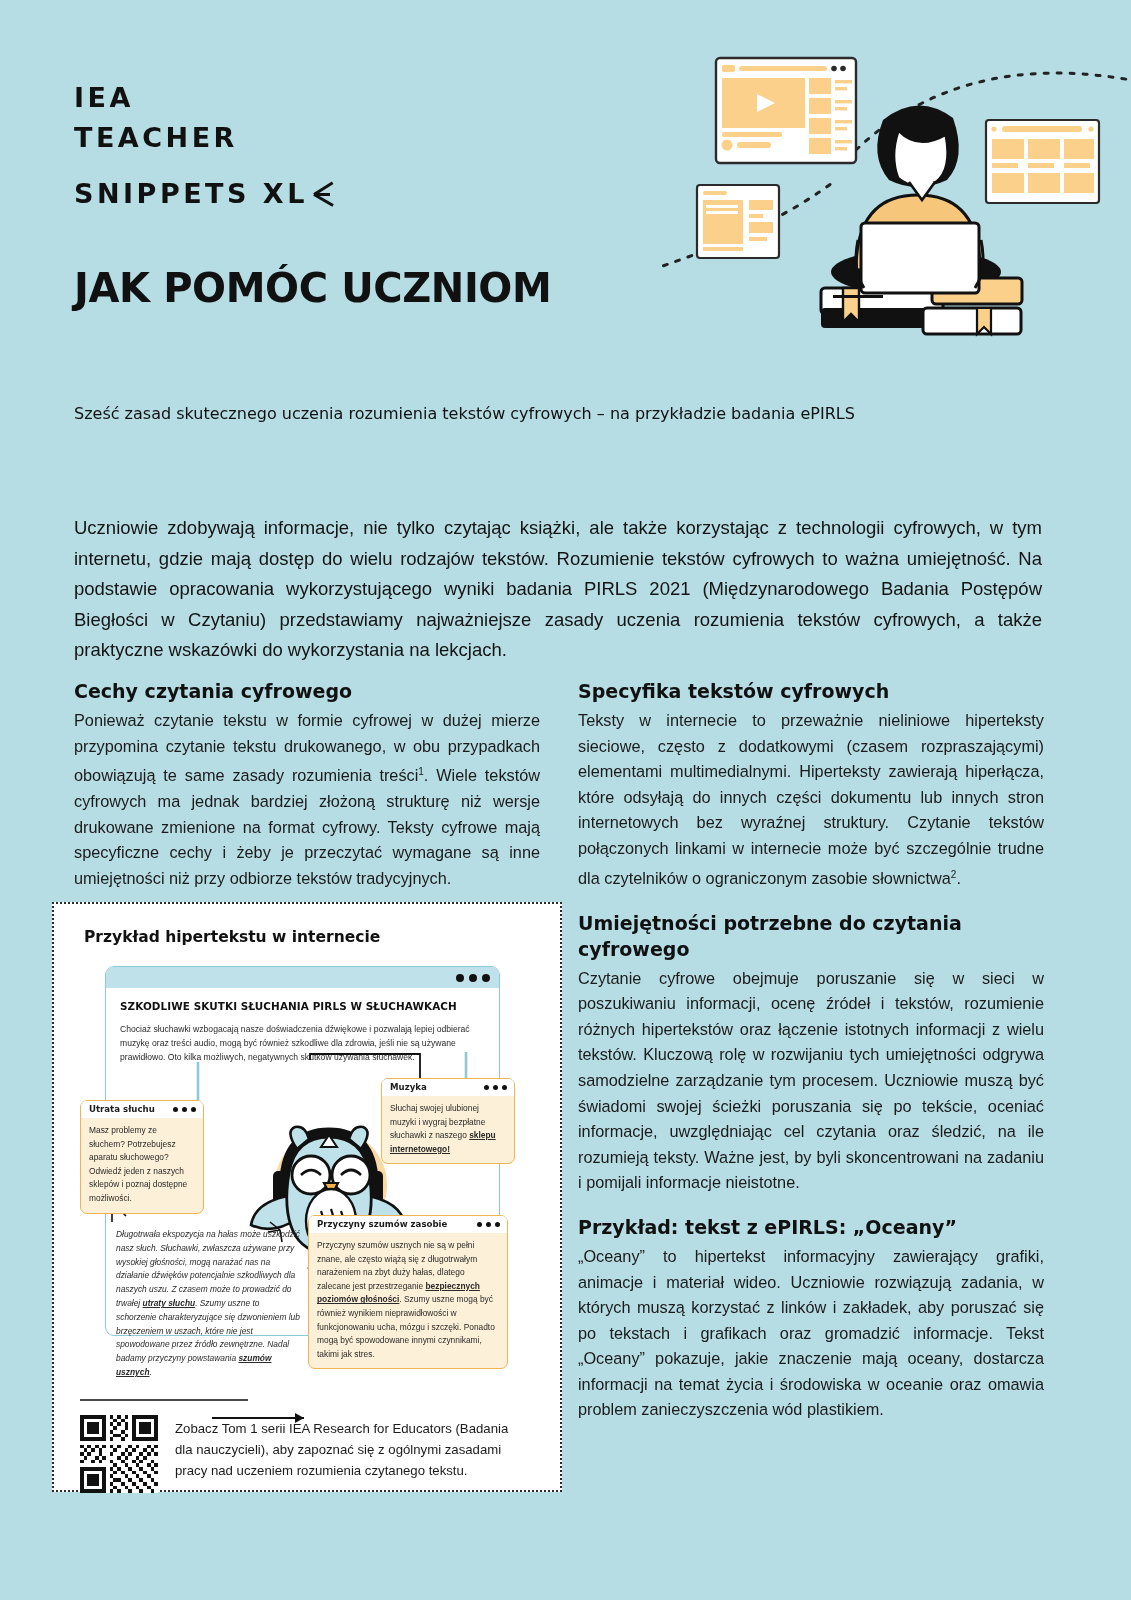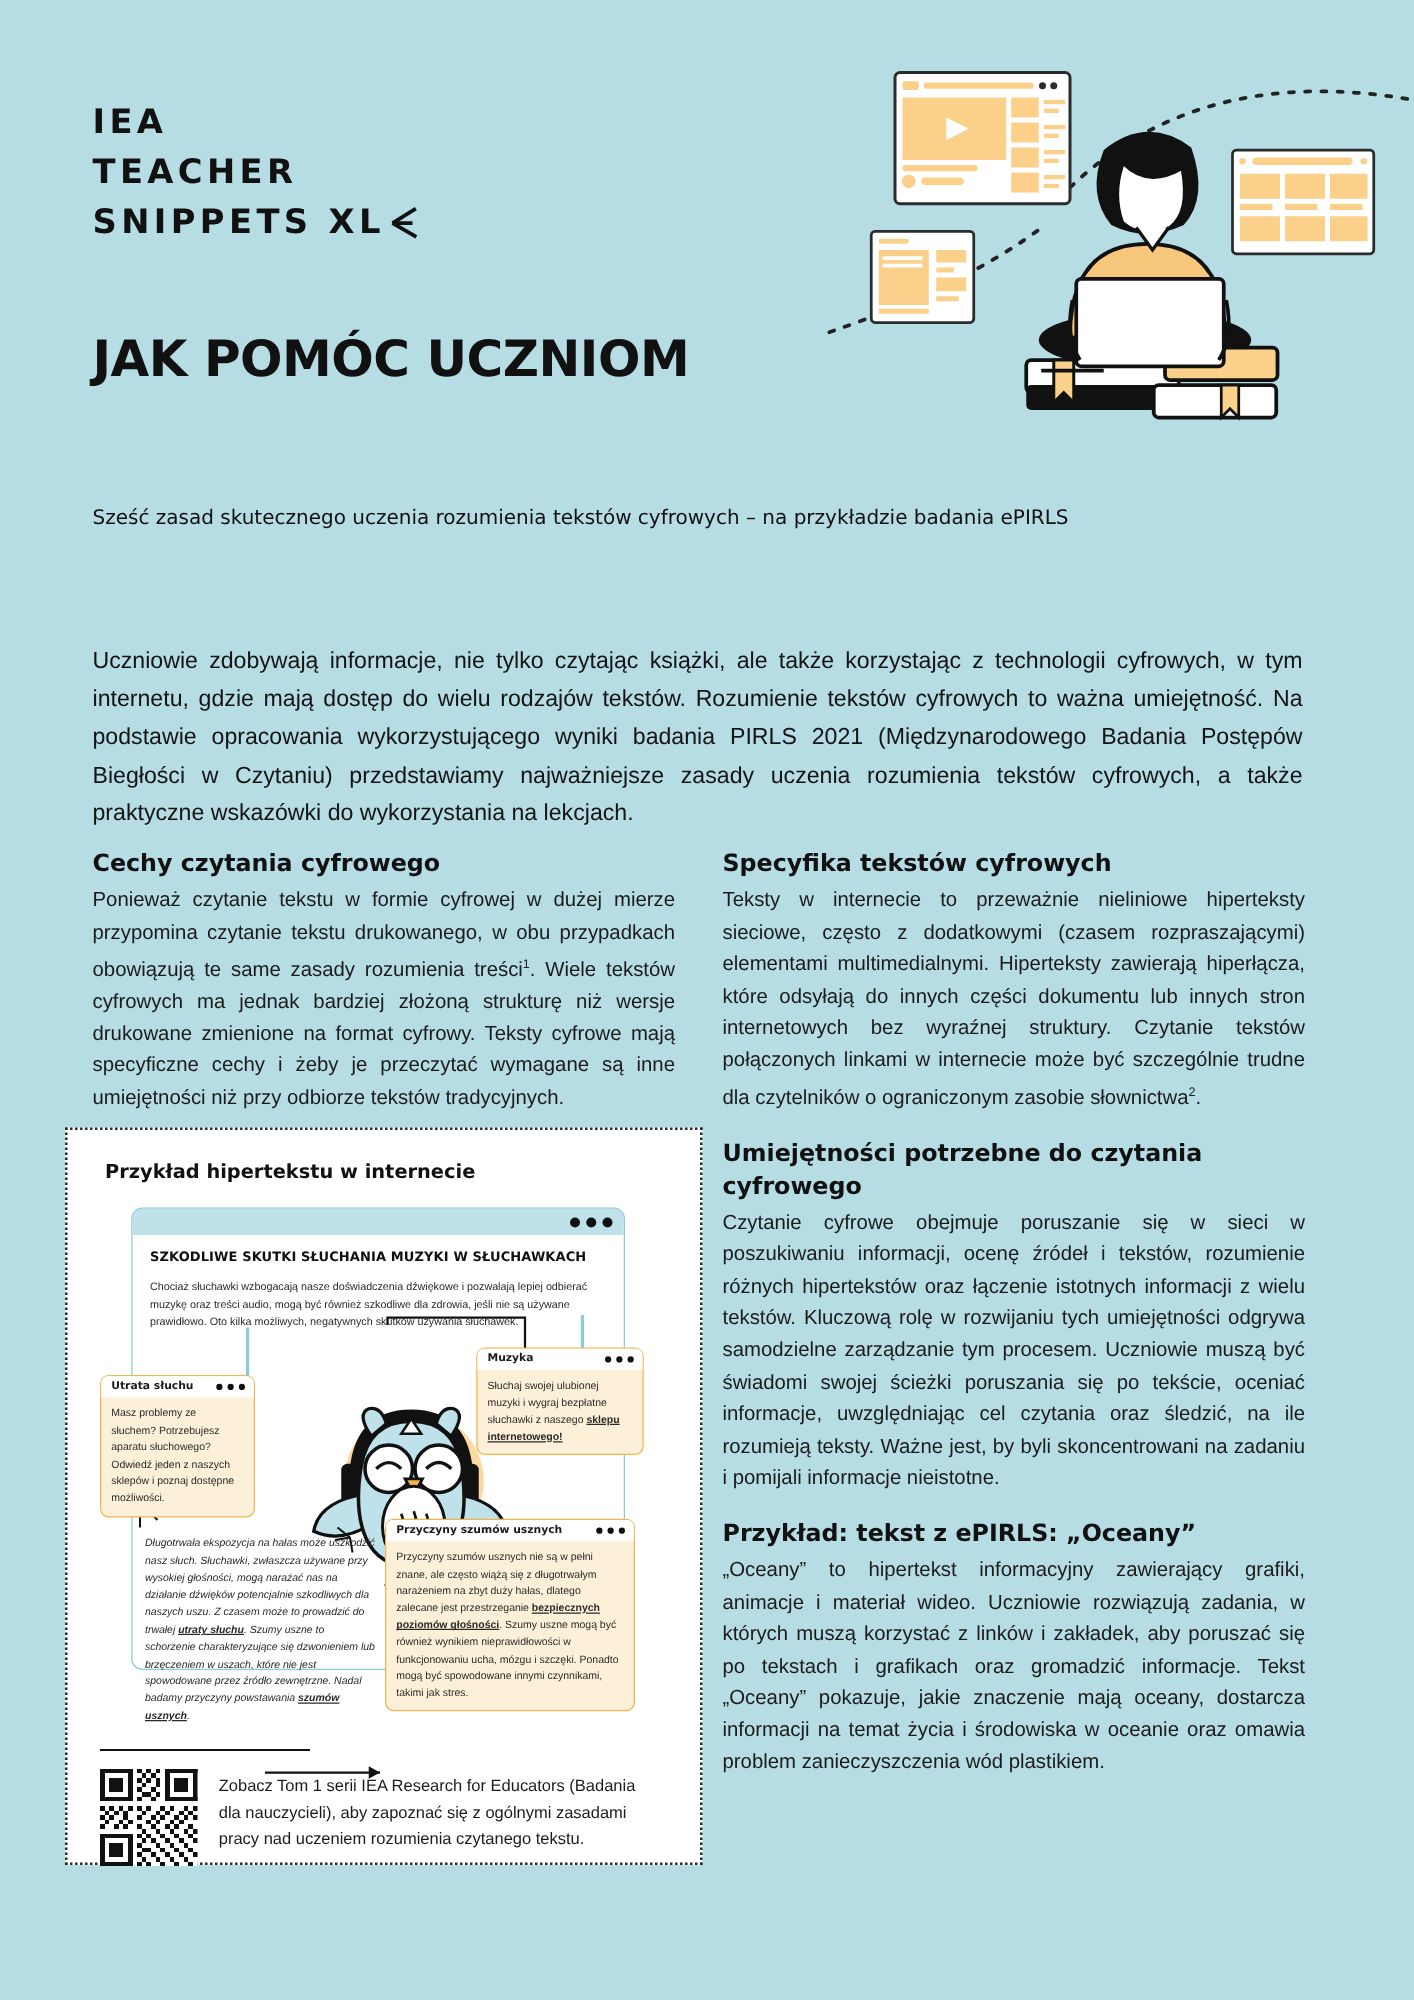--- a/index.html
+++ b/index.html
@@ -16,21 +16,21 @@
   
   .logo{position:absolute;left:74px;top:78px;width:300px;}
   .logo-line{
     font-family:"DejaVu Sans", sans-serif;
     font-weight:700;
     font-size:27px;
     letter-spacing:3.5px;
     line-height:40px;
     color:#111;
   }
-  .logo-row{display:flex;align-items:center;gap:4px;}
+  .logo-row{display:flex;align-items:center;gap:4px;margin-top:16px;}
   .logo-rays{display:inline-block;position:relative;width:26px;height:26px;}
   .logo-rays i{position:absolute;left:2px;top:12px;display:block;width:22px;height:3px;background:#111;transform-origin:0 50%;}
   .logo-rays i:nth-child(1){transform:rotate(-32deg);}
   .logo-rays i:nth-child(2){transform:rotate(0deg);width:16px;}
   .logo-rays i:nth-child(3){transform:rotate(30deg);}
 
   
   .hero{position:absolute;right:0;top:40px;width:470px;height:330px;}
 
   
@@ -266,21 +266,21 @@
   <div class="panel">
     <div class="panel-title">Przykład hipertekstu w internecie</div>
 
     <div class="browser">
       <div class="browser-bar">
         <span class="dot"></span>
         <span class="dot"></span>
         <span class="dot"></span>
       </div>
       <div class="browser-body">
-        <p class="bh">SZKODLIWE SKUTKI SŁUCHANIA MUZYKI W SŁUCHAWKACH</p>
+        <p class="bh">SZKODLIWE SKUTKI SŁUCHANIA PIRLS W SŁUCHAWKACH</p>
         <p class="bp">Chociaż słuchawki wzbogacają nasze doświadczenia dźwiękowe i pozwalają lepiej odbierać muzykę oraz treści audio, mogą być również szkodliwe dla zdrowia, jeśli nie są używane prawidłowo. Oto kilka możliwych, negatywnych skutków używania słuchawek.</p>
 
         <svg class="owl-wrap" viewBox="0 0 175 165">
           <circle cx="90" cy="72" r="56" fill="#fbd9a0"></circle>
 
           <path d="M44 68 q2 -48 44 -48 q42 0 44 48" fill="none" stroke="#111" stroke-width="11"></path>
           <rect x="32" y="58" width="20" height="34" rx="5" fill="#111"></rect>
           <rect x="122" y="58" width="20" height="34" rx="5" fill="#111"></rect>
 
           <path d="M52 82 q-38 6 -42 30 q22 10 46 -6 Z" fill="#bfe1e9" stroke="#111" stroke-width="2.6"></path>
@@ -339,21 +339,21 @@
           <i></i>
           <i></i>
           <i></i>
         </span>
     </div>
     <div class="card-body"><span>Słuchaj swojej ulubionej muzyki i wygraj bezpłatne słuchawki z naszego </span><u>sklepu internetowego!</u></div>
   </div>
 
   <div class="card card-przyczyny">
     <div class="card-head">
-      <span class="t">Przyczyny szumów usznych</span>
+      <span class="t">Przyczyny szumów zasobie</span>
       <span class="dots">
           <i></i>
           <i></i>
           <i></i>
         </span>
     </div>
     <div class="card-body"><span>Przyczyny szumów usznych nie są w pełni znane, ale często wiążą się z długotrwałym narażeniem na zbyt duży hałas, dlatego zalecane jest przestrzeganie </span><u>bezpiecznych poziomów głośności</u><span>. Szumy uszne mogą być również wynikiem nieprawidłowości w funkcjonowaniu ucha, mózgu i szczęki. Ponadto mogą być spowodowane innymi czynnikami, takimi jak stres.</span></div>
   </div>
 
   <div class="freetext"><span>Długotrwała ekspozycja na hałas może uszkodzić nasz słuch. Słuchawki, zwłaszcza używane przy wysokiej głośności, mogą narażać nas na działanie dźwięków potencjalnie szkodliwych dla naszych uszu. Z czasem może to prowadzić do trwałej </span><u>utraty słuchu</u><span>. Szumy uszne to schorzenie charakteryzujące się dzwonieniem lub brzęczeniem w uszach, które nie jest spowodowane przez źródło zewnętrzne. Nadal badamy przyczyny powstawania </span><u>szumów usznych</u><span>.</span></div>

